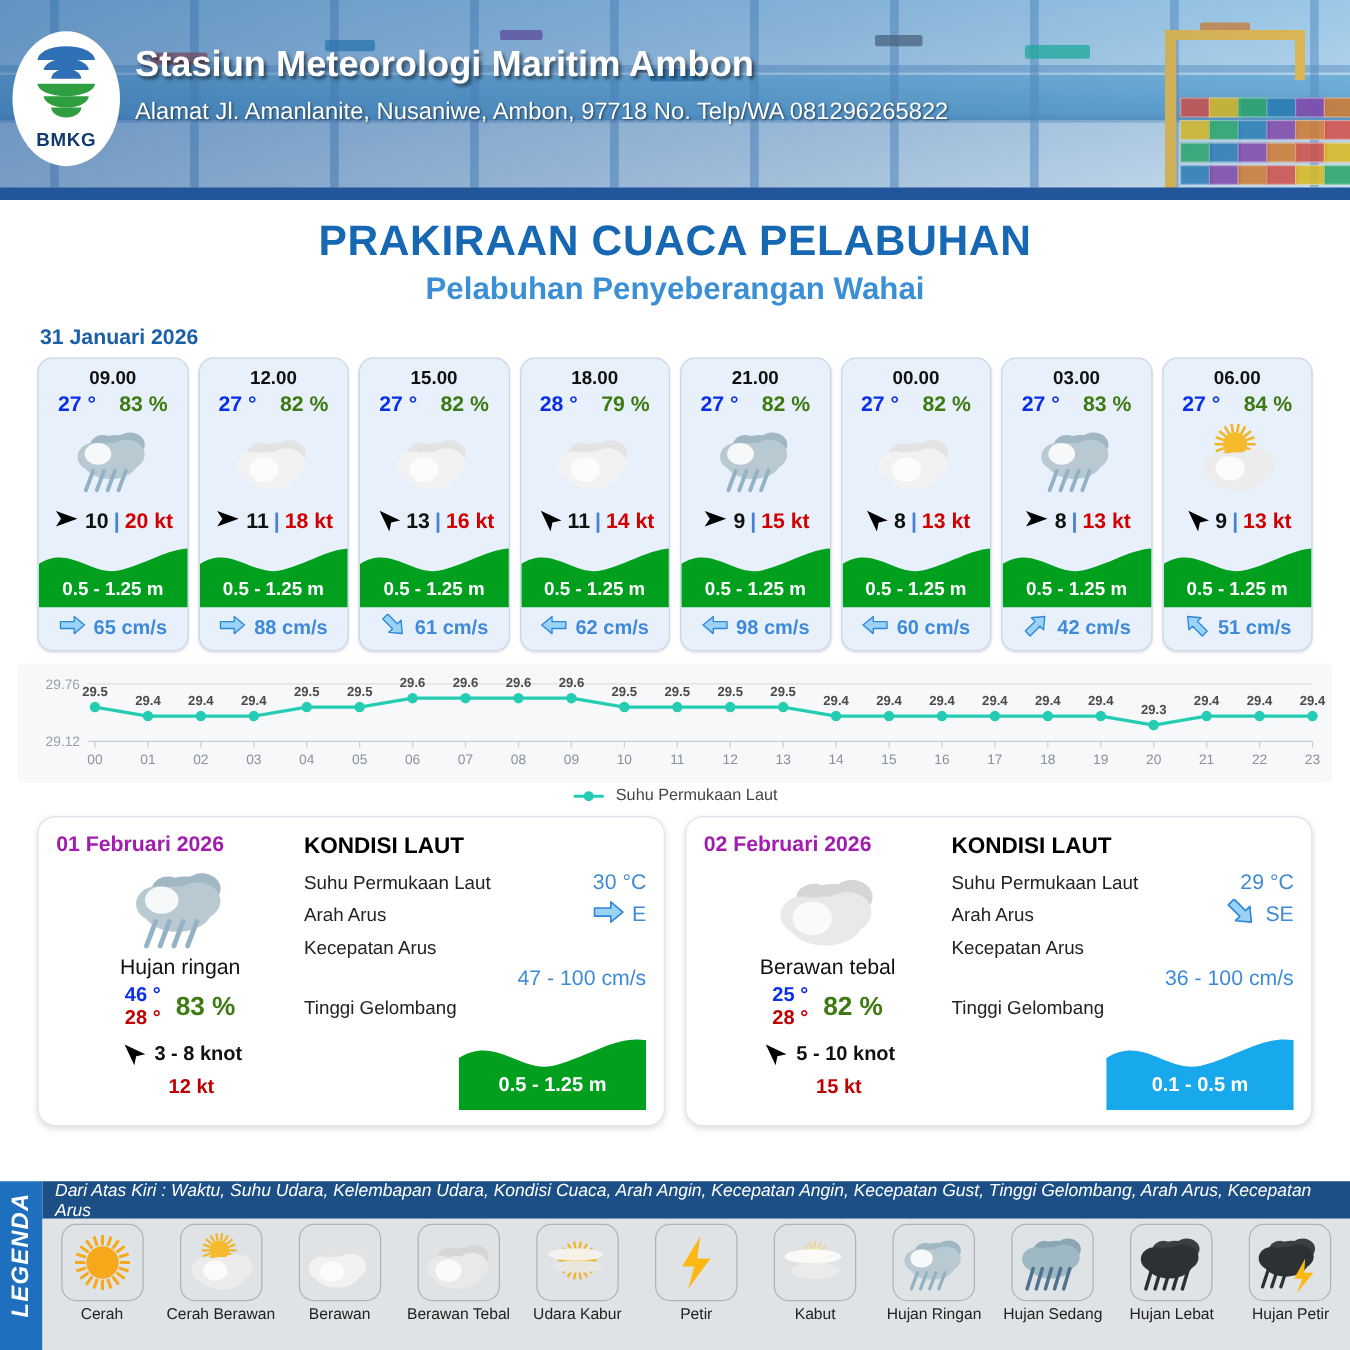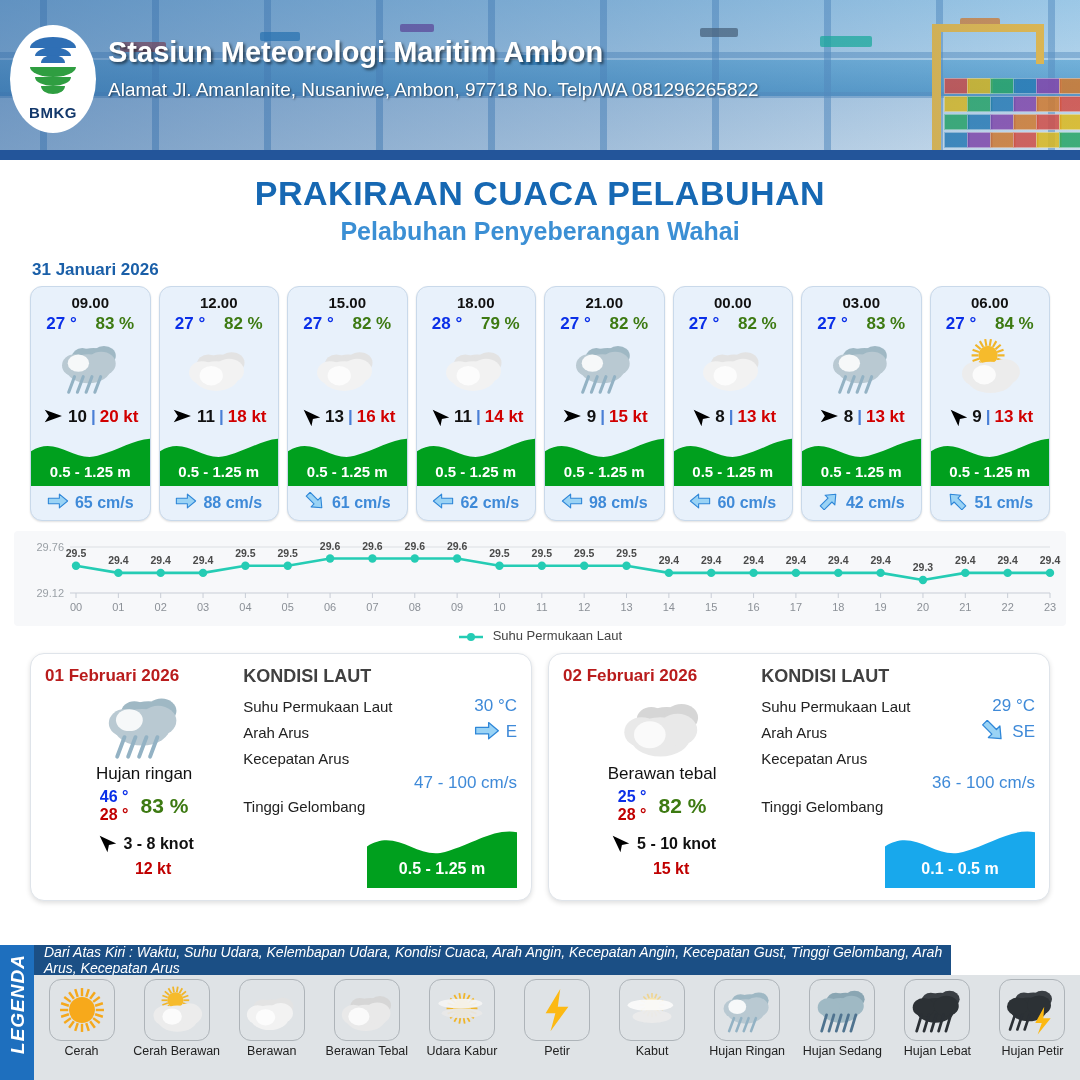--- a/index.html
+++ b/index.html
@@ -99,51 +99,51 @@
 
   
   .days { display:flex; gap:16px; padding:10px 30px 0; }
   .day {
     flex:1; background:#fff; border:1px solid #dfe4ea; border-radius:14px;
     box-shadow:0 2px 5px rgba(0,0,0,.13); height:248px; position:relative; padding:12px 14px;
     display:flex;
   }
   .day-left { width:42%; position:relative; }
   .day-right { flex:1; position:relative; }
-  .d-date { font-size:17px; font-weight:bold; color:#b91c1c; }
+  .d-date { font-size:17px; font-weight:bold; color:#a21caf; }
   .d-icon { height:74px; display:flex; align-items:center; justify-content:center; margin-top:2px;}
   .d-cond { text-align:center; font-size:17px; color:#111; margin-top:2px;}
   .d-temps { display:flex; align-items:center; justify-content:center; gap:12px; margin-top:4px;}
   .d-tcol { line-height:1.15; }
   .d-tmin { font-size:16px; font-weight:bold; color:#0a2fe8; }
   .d-tmax { font-size:16px; font-weight:bold; color:#c00000; }
   .d-hum { font-size:21px; font-weight:bold; color:#3d7a12; }
   .d-wind { display:flex; align-items:center; justify-content:center; gap:7px; margin-top:6px;
      font-size:16px; font-weight:bold; color:#111; }
   .d-gust { text-align:center; font-size:16px; font-weight:bold; color:#c00000; margin-top:3px;
      padding-left:18px;}
-  .d-title { font-size:18px; font-weight:bold; color:#404040; margin-bottom:6px;}
+  .d-title { font-size:18px; font-weight:bold; color:#000000; margin-bottom:6px;}
   .d-row { display:flex; align-items:center; font-size:15px; color:#222; height:26px; }
   .d-row .k { flex:1; }
   .d-val-blue { font-size:17px; color:#3f8ad8; }
   .d-cur-line { text-align:right; font-size:17px; color:#3f8ad8; margin-top:2px; }
   .d-arrowrow { display:flex; align-items:center; justify-content:flex-end; gap:6px; }
   .d-wavebox { position:absolute; right:0; bottom:0; width:150px; height:62px; }
   .d-wavebox span { position:absolute; left:0; right:0; bottom:10px; text-align:center;
      font-size:16px; font-weight:bold; color:#fff; }
 
   
   .legend-strip { position:absolute; left:0; bottom:0; width:1080px; height:135px; }
   .lg-side { position:absolute; left:0; top:0; width:34px; height:135px; background:#1e6fbe; }
   .lg-side span {
     position:absolute; left:-35px; top:48px; width:105px;
     transform:rotate(-90deg); color:#fff; font-weight:bold; font-style:italic;
     font-size:19px; letter-spacing:1px; text-align:center;
   }
-  .lg-head { position:absolute; left:34px; top:0; width:917px; height:30px;
+  .lg-head { position:absolute; left:34px; top:0; width:1046px; height:30px;
      background:#1b4f85; color:#fff; font-style:italic; font-size:14px;
      display:flex; align-items:center; padding-left:10px; }
   .lg-body { position:absolute; left:34px; top:30px; width:1046px; height:105px;
      background:#dfe3e6; display:flex; align-items:flex-start; padding-top:4px;}
   .lg-item { flex:1; text-align:center; }
   .lg-tile { width:66px; height:62px; margin:0 auto; background:#dfe3e6;
      border:1px solid #aeb4b9; border-radius:12px; display:flex; align-items:center; justify-content:center;}
   .lg-cap { font-size:12.5px; color:#222; margin-top:3px; }
 </style>
 </head>

